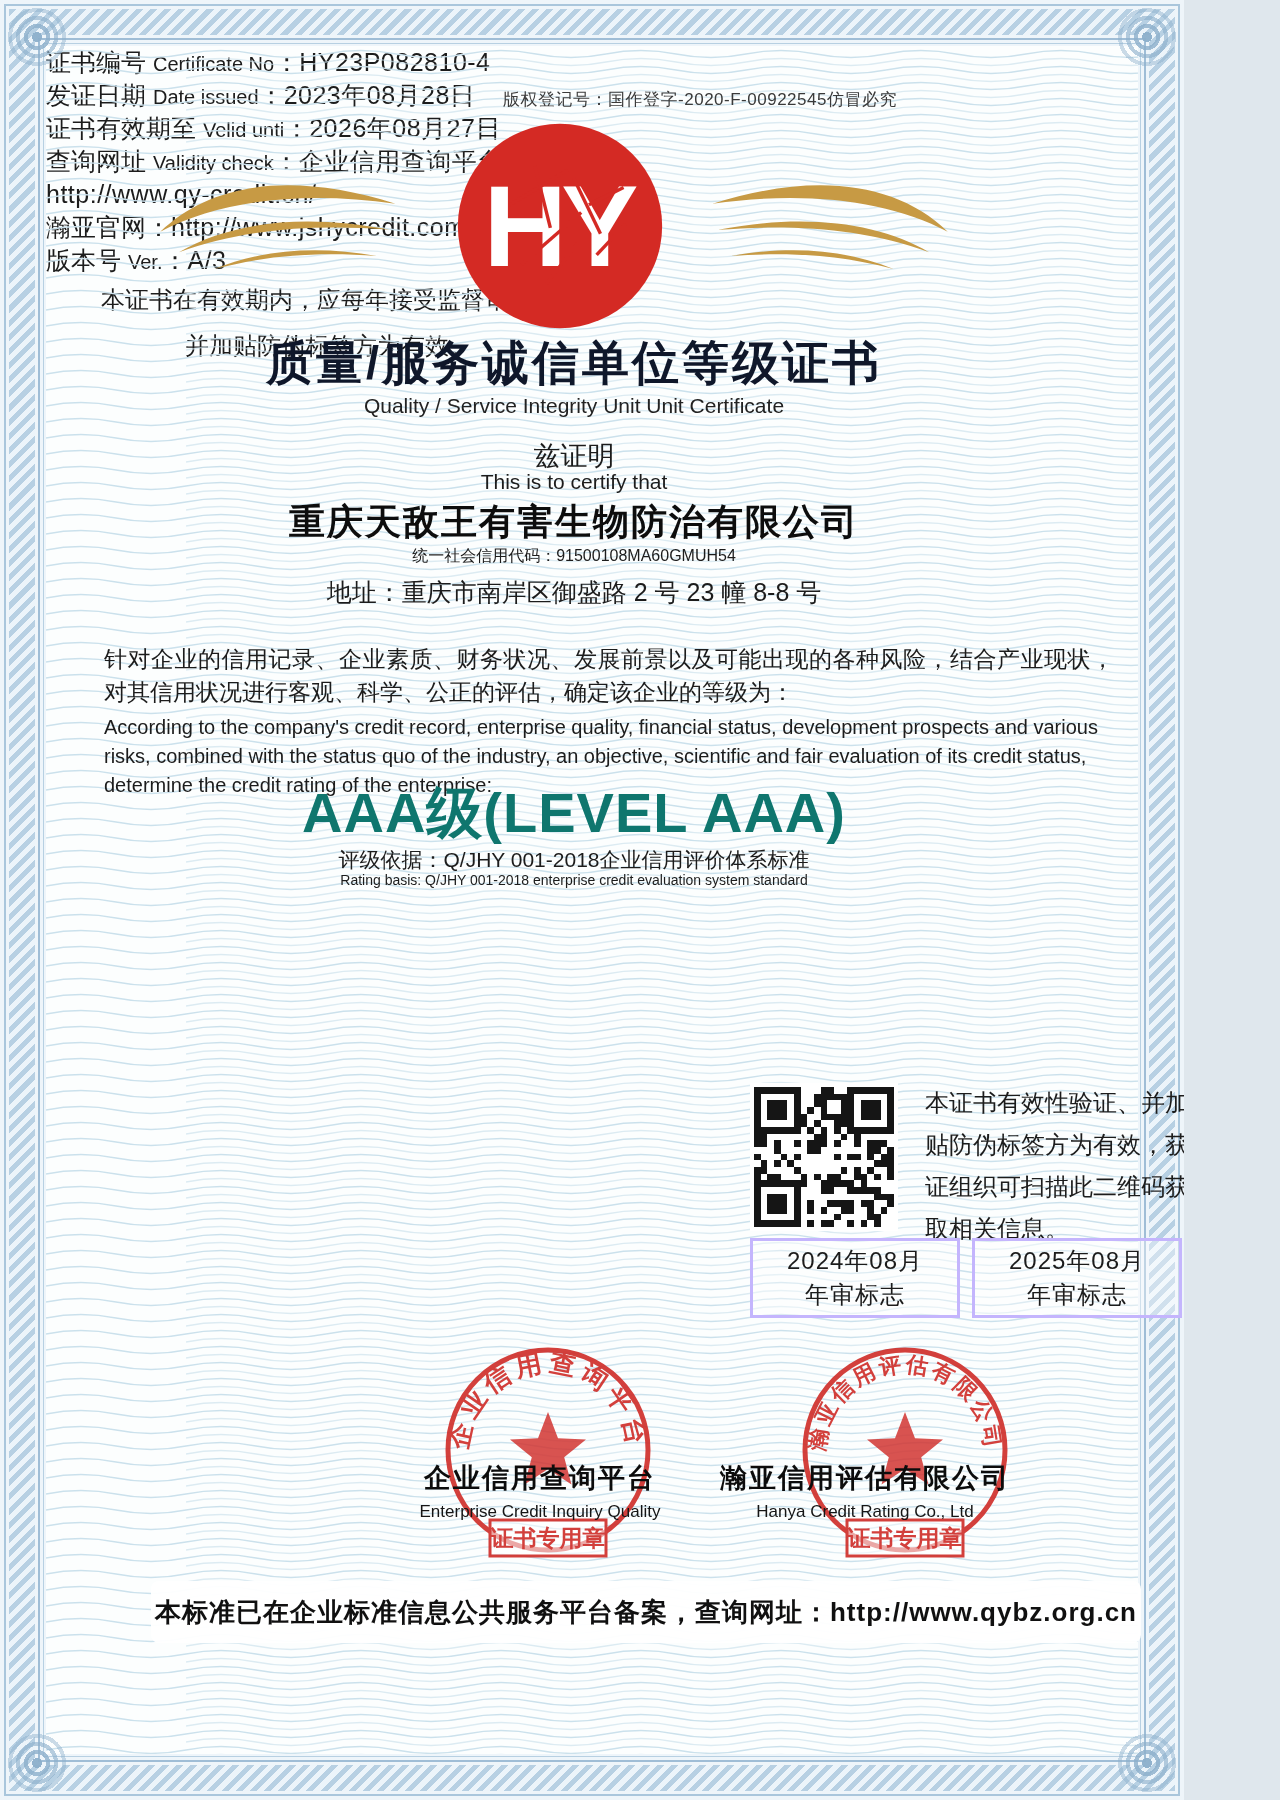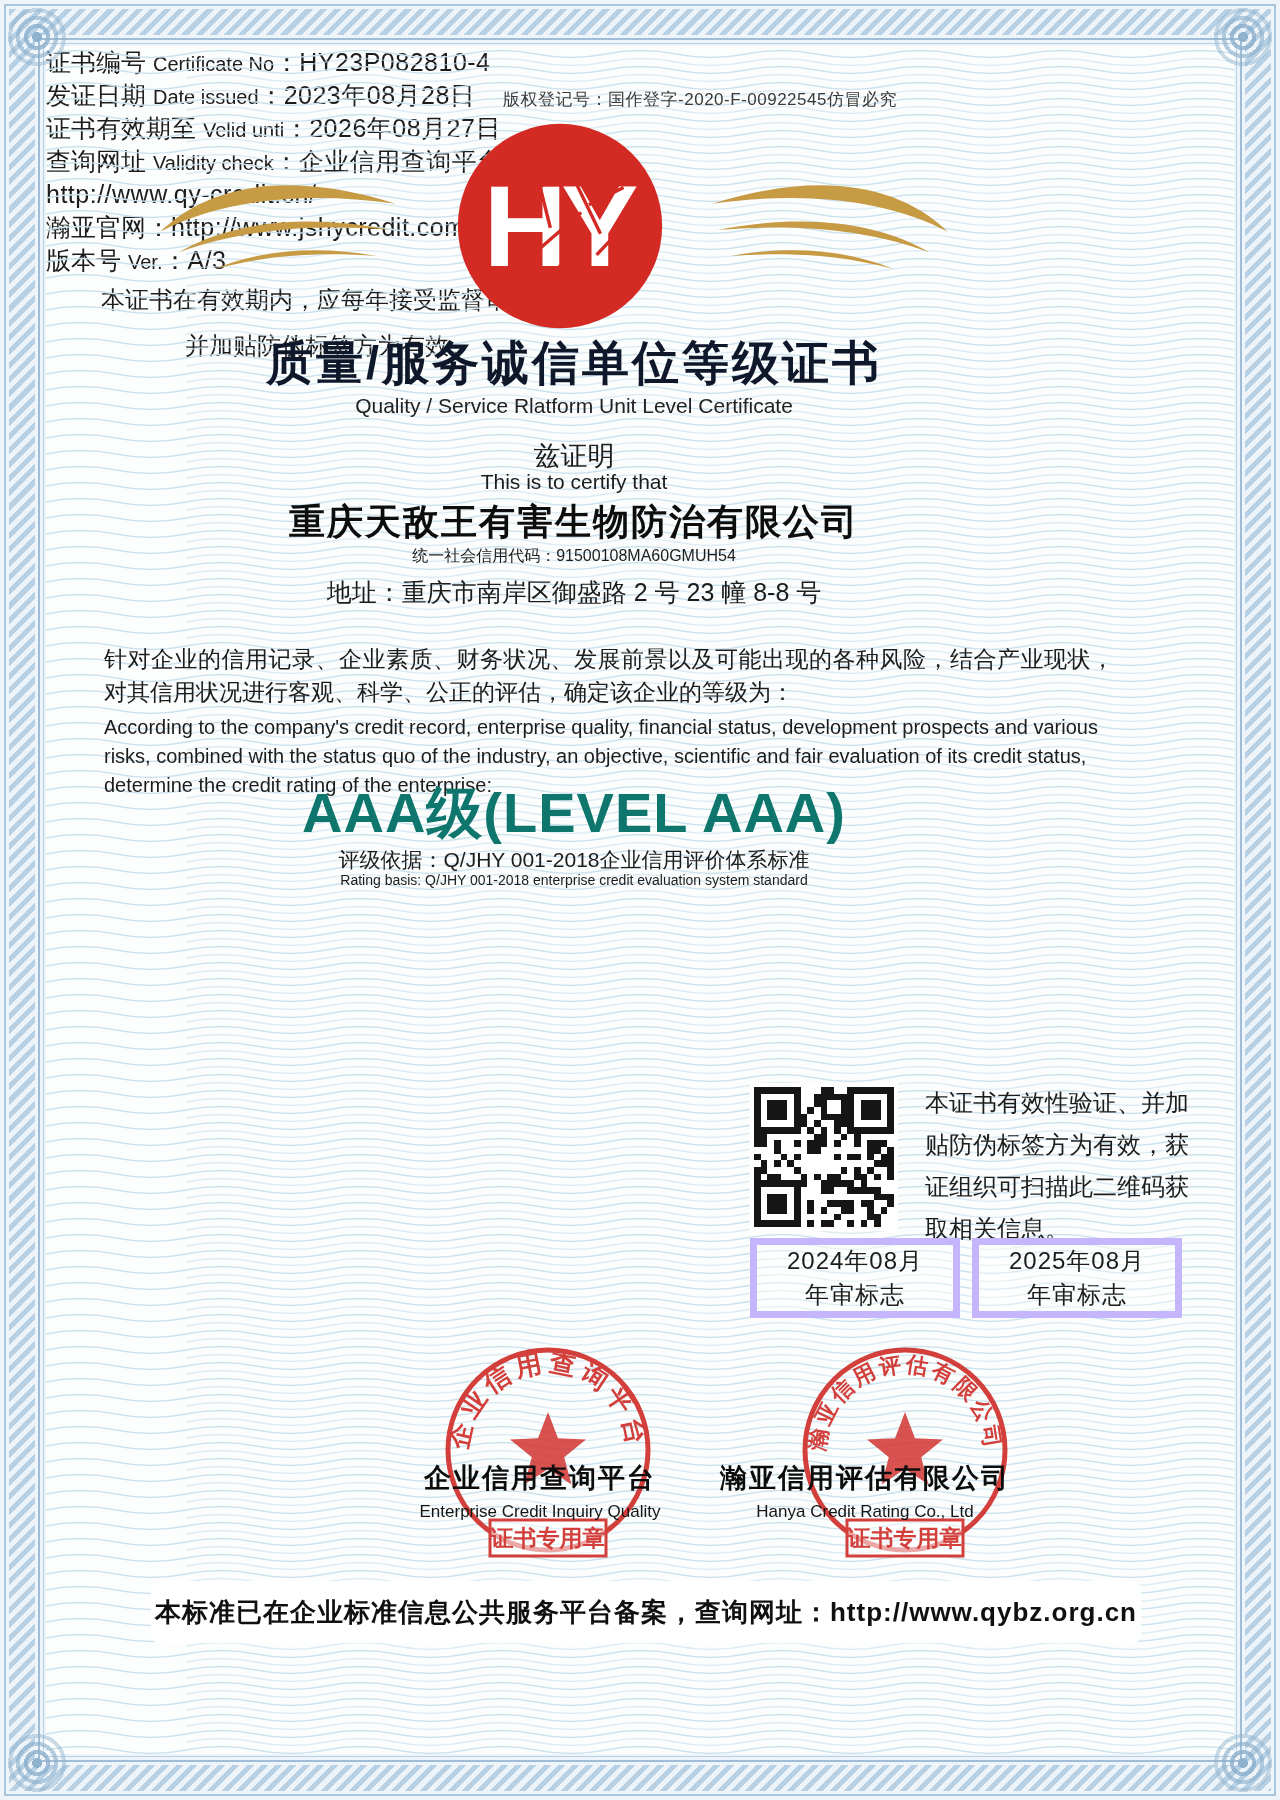--- a/index.html
+++ b/index.html
@@ -1,16 +1,16 @@
 <!DOCTYPE html>
 <html><head>
 <meta charset="utf-8">
 <style>
   html,body{margin:0;padding:0;background:#dfe7ed;}
-  .page{position:relative;width:1280px;height:1800px;background:#eef5fa;overflow:hidden;
+  .page{position:relative;width:1184px;height:1800px;background:#eef5fa;overflow:hidden;
         font-family:"Liberation Sans","DejaVu Sans",sans-serif;color:#1c1c1c;}
   
   .b-outer{position:absolute;inset:4px;border:2px solid #a9c6dc;}
   .b-band{position:absolute;inset:9px;border:26px solid;
           border-image:repeating-linear-gradient(135deg,#b7d0e3 0 5px,#ecf4fa 5px 10px) 26;}
   .b-mid{position:absolute;inset:38px;border:2px solid #9fbdd6;}
   .b-in{position:absolute;inset:43px;border:1px solid #b7d0e2;}
   .corner{position:absolute;width:72px;height:72px;z-index:1;background:
     radial-gradient(circle,rgba(140,175,203,.95) 0 5px,transparent 5px 9px,
       rgba(140,175,203,.8) 9px 13px,transparent 13px 17px,
@@ -43,21 +43,21 @@
   .d-row{height:33px;line-height:33px;white-space:nowrap;}
   .d-zh{font-size:25px;}
   .d-en{font-size:20px;margin-left:7px;}
   .d-sep{font-size:25px;}
   .d-val{font-size:25px;letter-spacing:.5px;}
   .qr{left:704px;top:1037px;width:148px;height:148px;background:#fff;padding:4px;box-sizing:border-box;
       display:grid;grid-template-columns:repeat(21,1fr);grid-template-rows:repeat(21,1fr);}
   .qr i{display:block;}
   .qr i.d{background:#151515;}
   .qr-caption{left:879px;top:1036px;width:276px;font-size:24px;line-height:42px;z-index:2;}
-  .mark-box{width:210px;height:80px;border:7px solid #c4b5fd;background:rgba(255,255,255,.35);
+  .mark-box{width:210px;height:80px;border:3px solid #c4b5fd;background:rgba(255,255,255,.35);
             display:flex;flex-direction:column;justify-content:center;align-items:center;
             font-size:24px;line-height:34px;letter-spacing:1px;box-sizing:border-box;top:1192px;}
   .mb-1{left:704px}.mb-2{left:926px}
   .note{left:600px;top:1300px;width:566px;text-align:center;font-size:24px;line-height:46px;z-index:2;}
   .stamp{width:220px;height:228px;opacity:.92;z-index:3;top:1294px;}
   .st-l{left:392px}.st-r{left:749px}
   .sig{position:absolute;width:430px;text-align:center;z-index:4;top:1414px;}
   .sig-l{left:279px}.sig-r{left:604px}
   .sig .zh{font-size:27px;font-weight:bold;letter-spacing:2px;color:#0c0c0c;}
   .sig .en{font-size:17px;margin-top:6px;color:#151515;}
@@ -115,21 +115,21 @@
     </svg>
     <svg class="layer flourish fl-r" viewBox="0 0 260 120" xmlns="http://www.w3.org/2000/svg">
       <g fill="#c79a44">
         <path d="M258 34 C 150 0, 62 10, 6 64 C 70 30, 160 20, 258 34 Z"></path>
         <path d="M252 62 C 160 44, 80 54, 26 86 C 96 60, 176 56, 252 62 Z"></path>
         <path d="M238 90 C 172 78, 112 84, 64 104 C 124 88, 180 86, 238 90 Z"></path>
       </g>
     </svg>
 
     <div class="cx title-zh">质量/服务诚信单位等级证书</div>
-    <div class="cx title-en">Quality / Service Rlatform Unit Level Certificate</div>
+    <div class="cx title-en">Quality / Service Integrity Unit Unit Certificate</div>
     <div class="cx certify-zh">兹证明</div>
     <div class="cx certify-en">This is to certify that</div>
     <div class="cx company">重庆天敌王有害生物防治有限公司</div>
     <div class="cx code">统一社会信用代码：91500108MA60GMUH54</div>
     <div class="cx addr">地址：重庆市南岸区御盛路 2 号 23 幢 8-8 号</div>
 
     <div class="layer intro">
       <p class="zh">针对企业的信用记录、企业素质、财务状况、发展前景以及可能出现的各种风险，结合产业现状，对其信用状况进行客观、科学、公正的评估，确定该企业的等级为：</p>
       <p class="en">According to the company's credit record, enterprise quality, financial status, development prospects and various risks, combined with the status quo of the industry, an objective, scientific and fair evaluation of its credit status, determine the credit rating of the enterprise:</p>
     </div>

